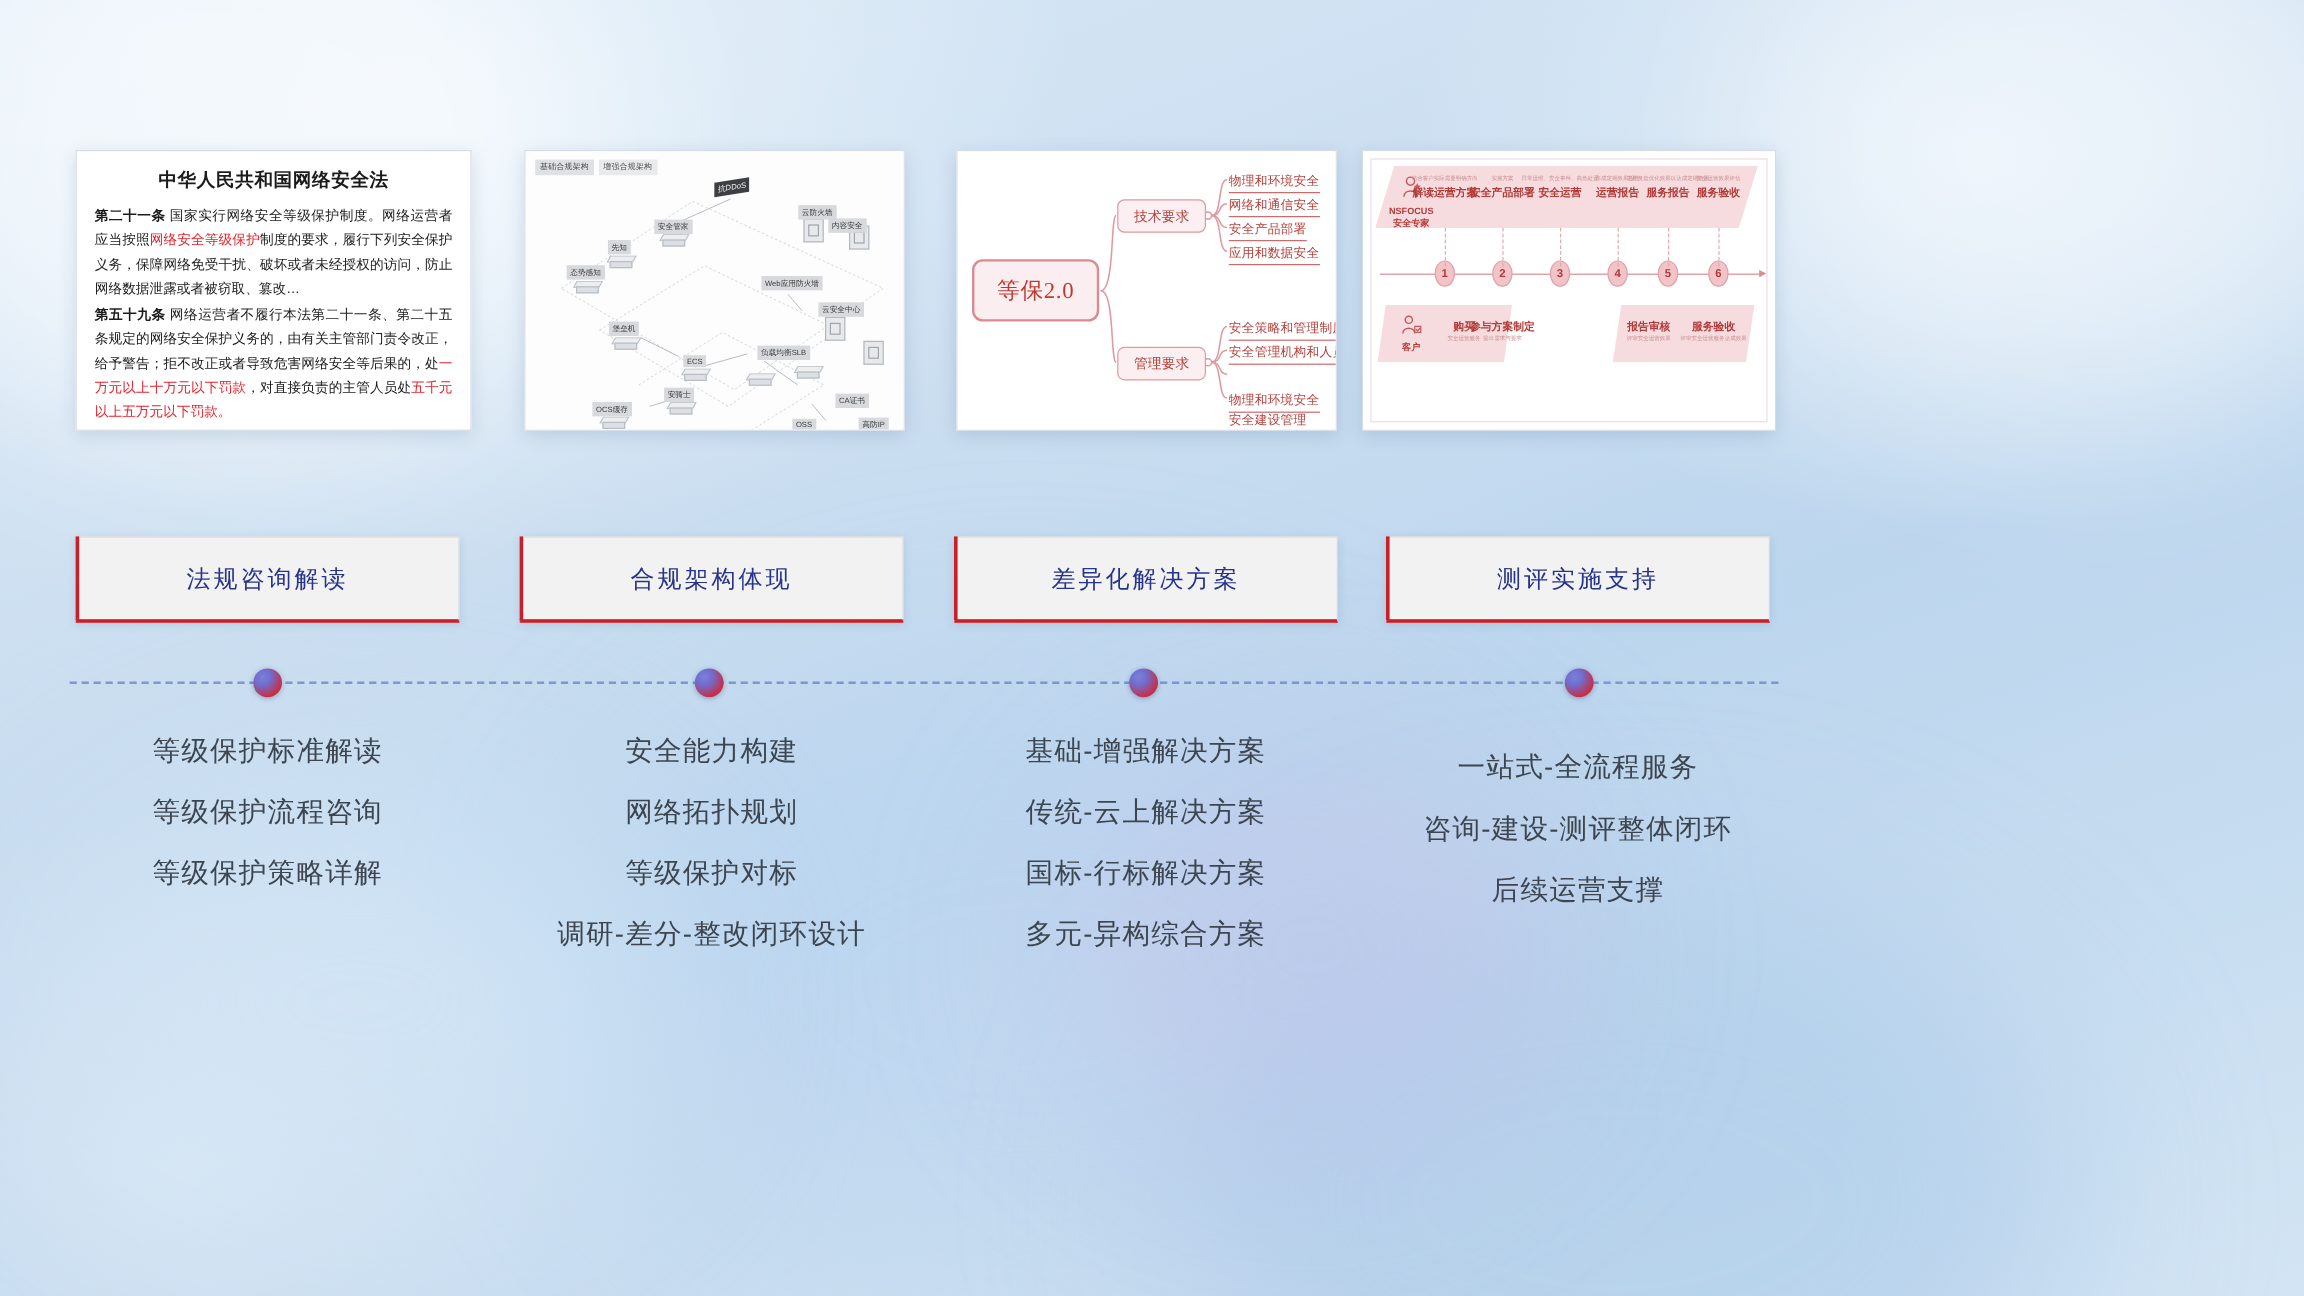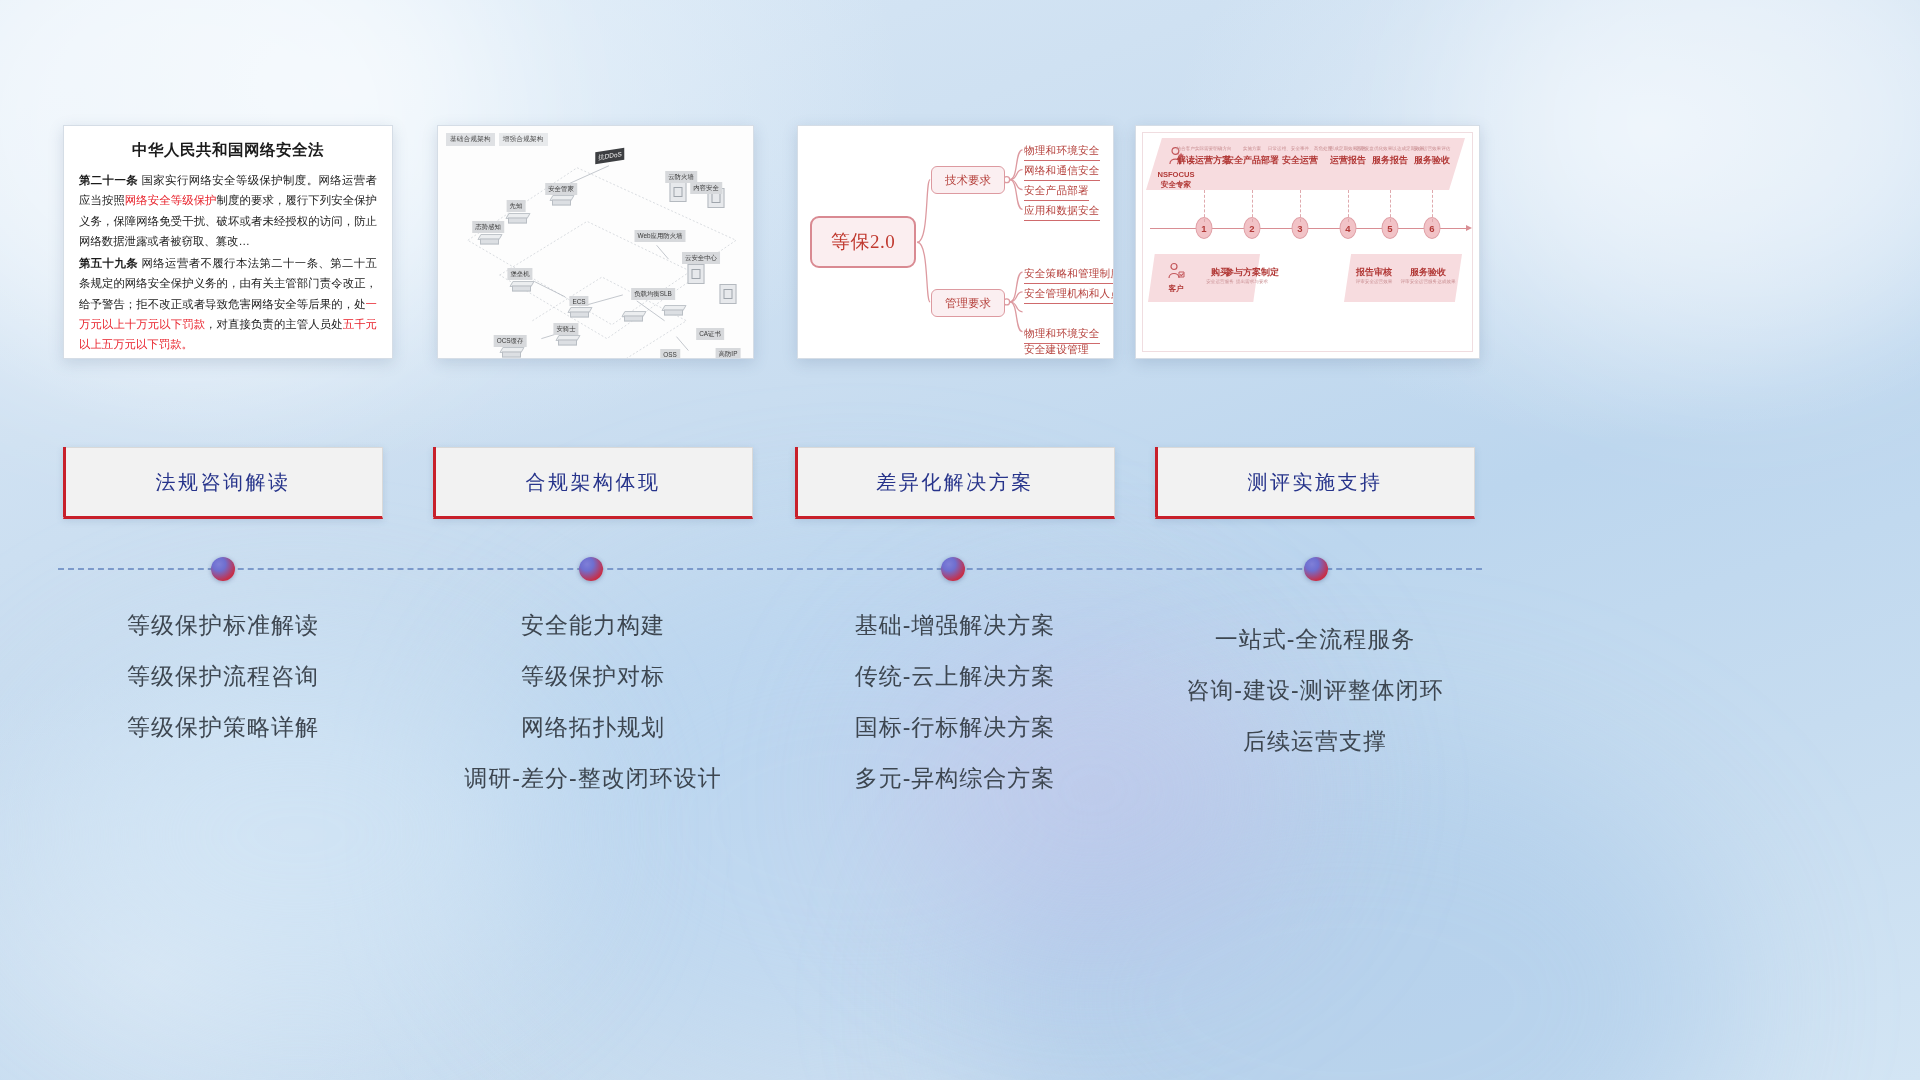--- a/index.html
+++ b/index.html
@@ -513,22 +513,22 @@
   </div>
 
   <div class="lists">
     <div class="list-col col-1" id="col-1">
         <div class="li">等级保护标准解读</div>
         <div class="li">等级保护流程咨询</div>
         <div class="li">等级保护策略详解</div>
       </div>
     <div class="list-col col-2" id="col-2">
         <div class="li">安全能力构建</div>
+        <div class="li">网络拓扑规划</div>
         <div class="li">等级保护对标</div>
-        <div class="li">网络拓扑规划</div>
         <div class="li">调研-差分-整改闭环设计</div>
       </div>
     <div class="list-col col-3" id="col-3">
         <div class="li">基础-增强解决方案</div>
         <div class="li">传统-云上解决方案</div>
         <div class="li">国标-行标解决方案</div>
         <div class="li">多元-异构综合方案</div>
       </div>
     <div class="list-col col-4" id="col-4">
         <div class="li">一站式-全流程服务</div>

